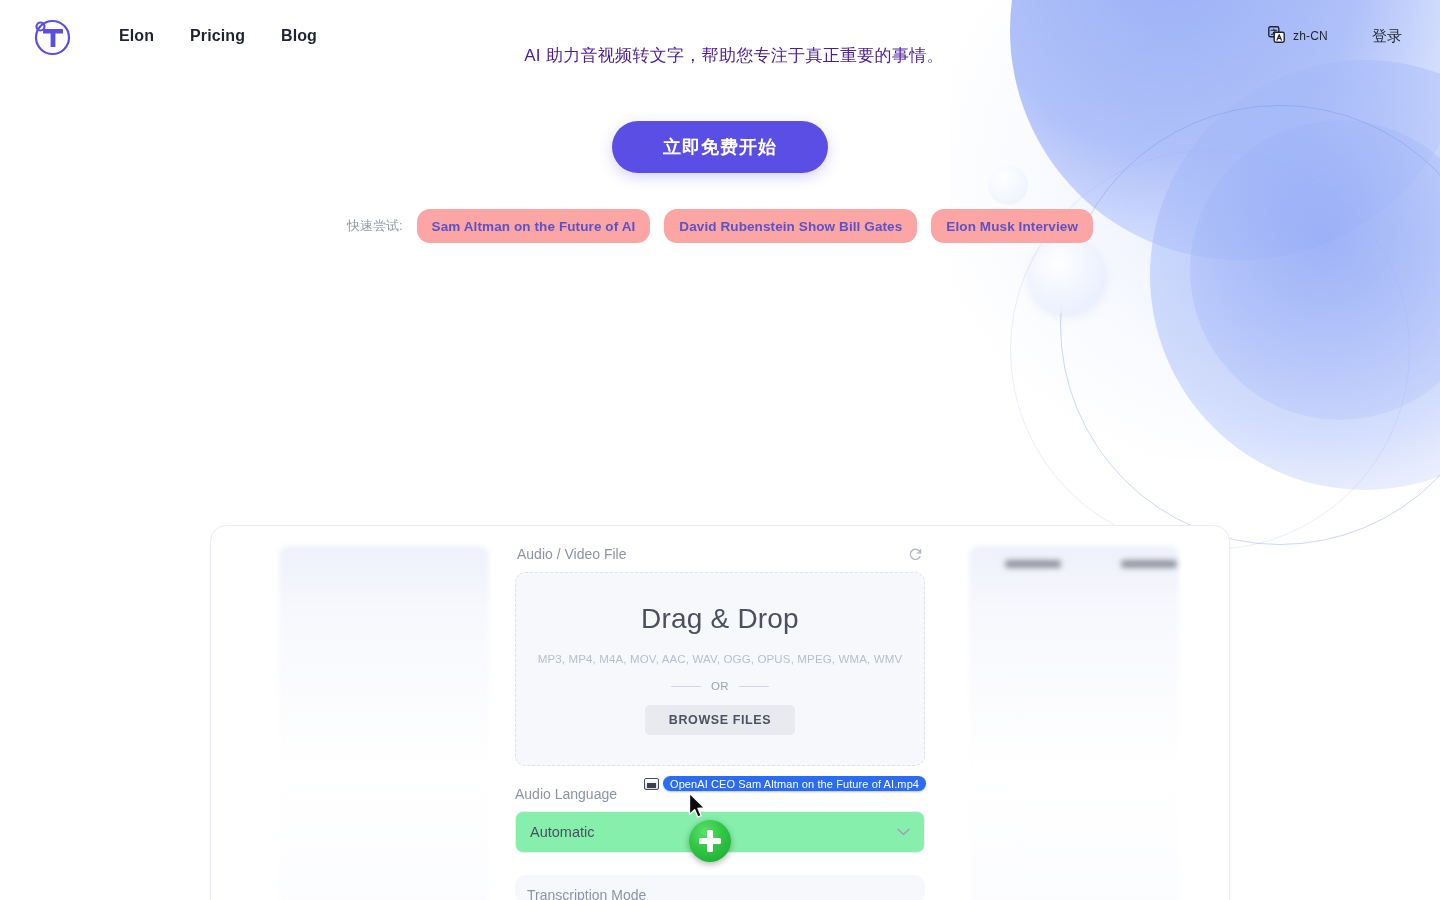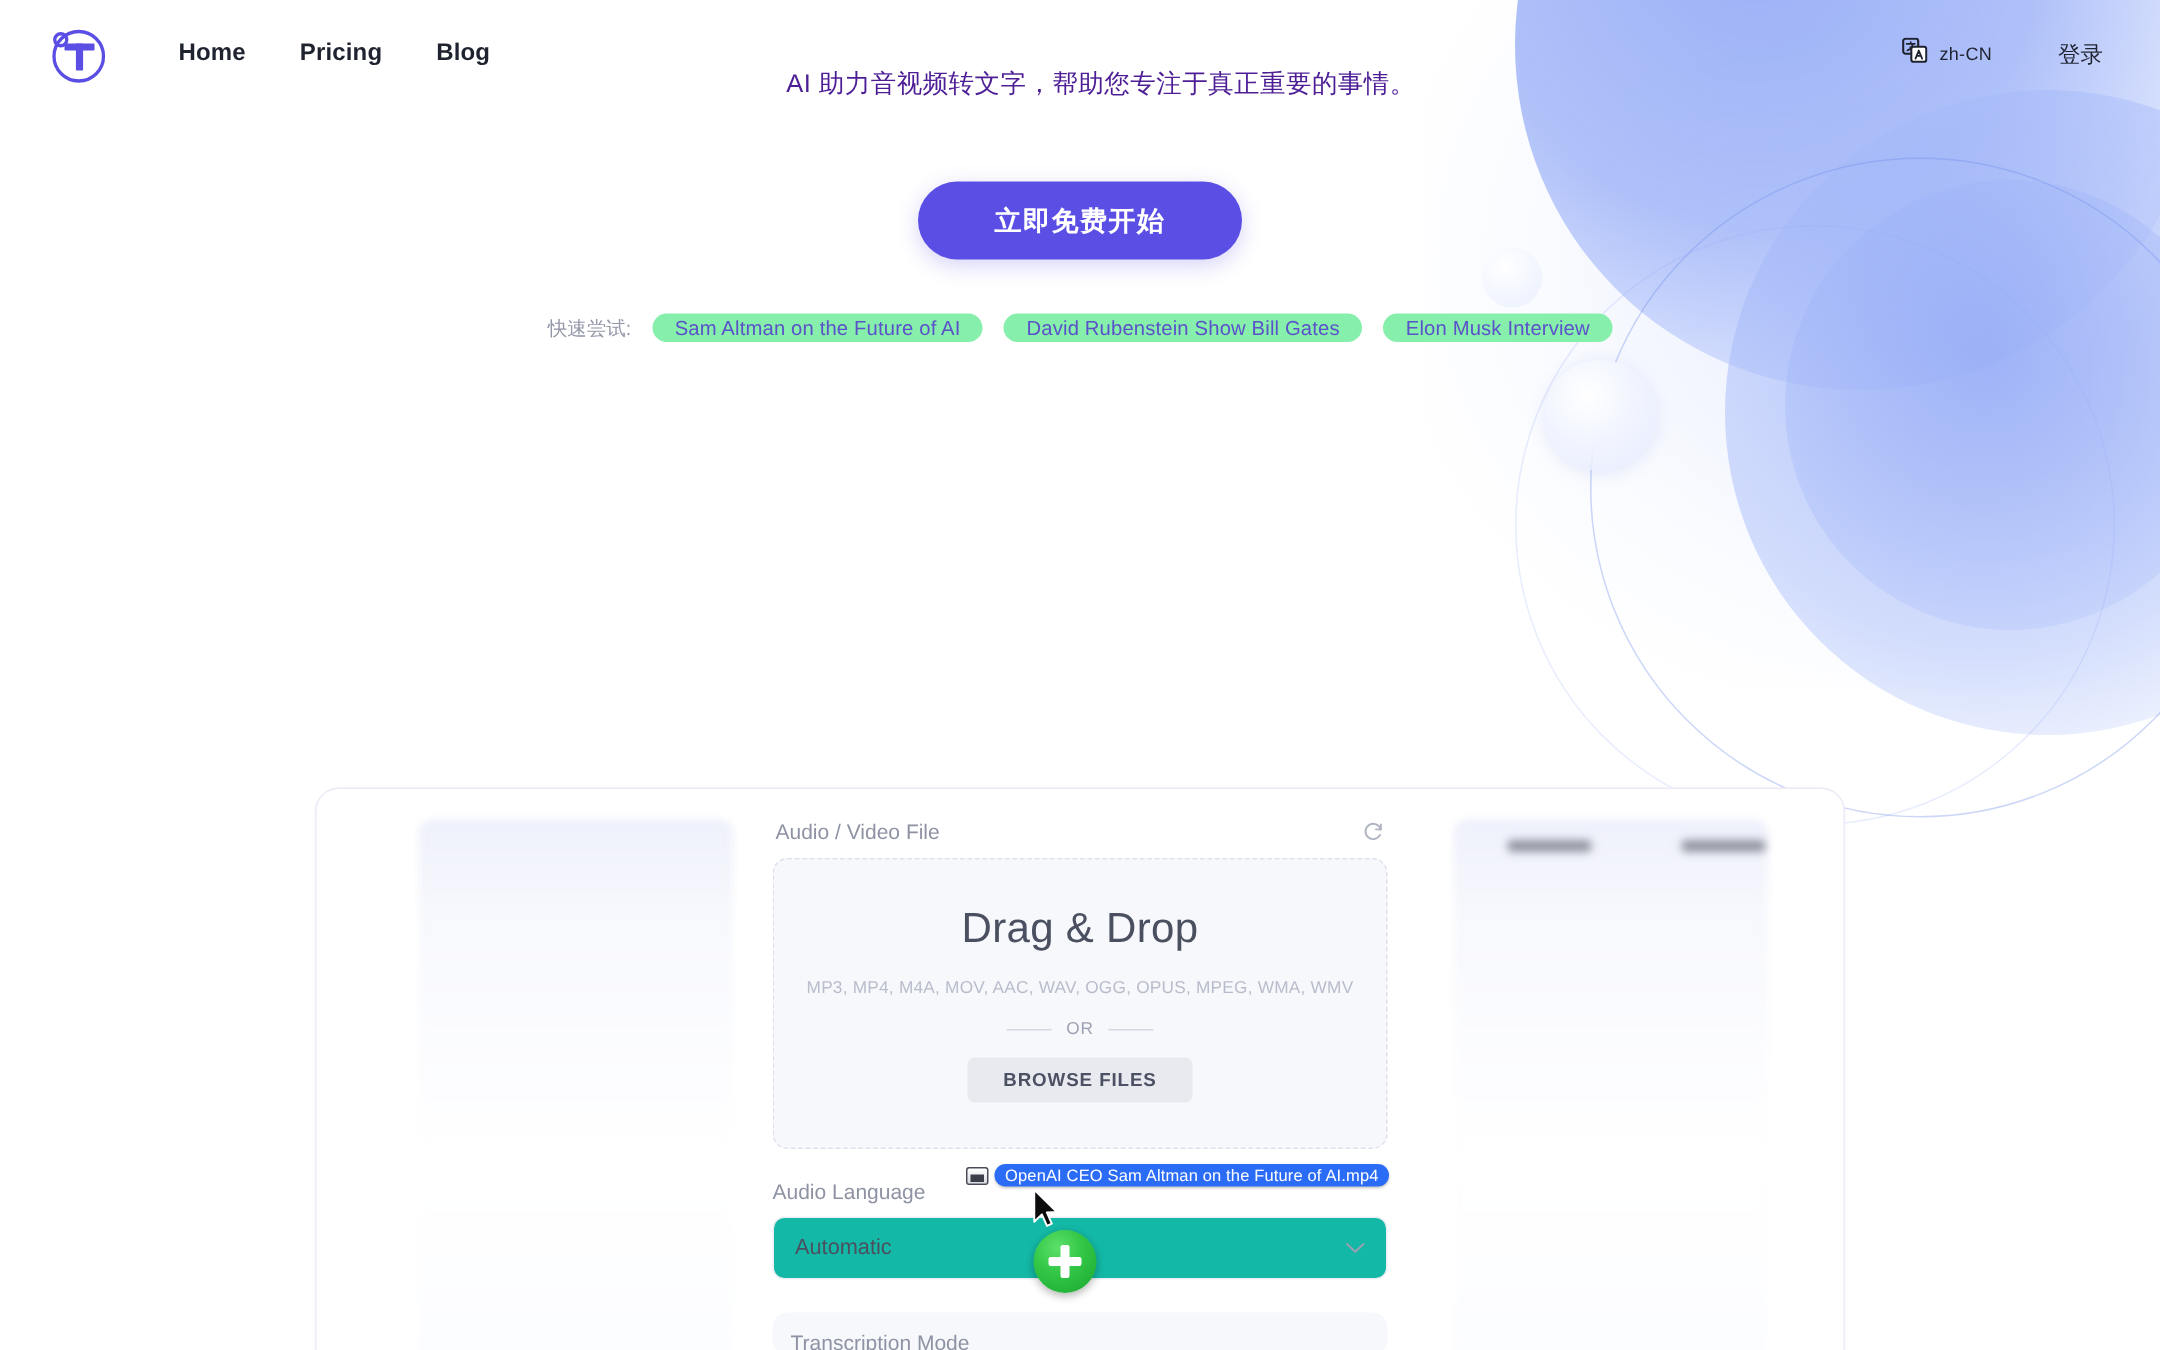--- a/index.html
+++ b/index.html
@@ -196,31 +196,32 @@
     justify-content: center;
     gap: 14px;
     pointer-events: auto;
   }
   .quick-label {
     font-size: 13px;
     color: #9397a8;
     margin-right: 0;
   }
   .quick-chip {
-    height: 19px;
+    height: 34px;
     display: inline-flex;
     align-items: center;
     padding: 0 15px;
     border-radius: 13px;
-    background: #86efac;
+    background: #fca5a5;
     color: #5b52c9;
     font-size: 13.5px;
     letter-spacing: 0.1px;
     cursor: pointer;
     white-space: nowrap;
+    font-weight: bold;
   }
 
   
   .preview-card {
     position: absolute;
     left: 210px;
     top: 525px;
     width: 1020px;
     height: 400px;
     border-radius: 16px;
@@ -338,21 +339,21 @@
 
   .field-label {
     margin-top: 20px;
     font-size: 14px;
     color: #8e93a4;
   }
   .select-box {
     margin-top: 9px;
     height: 42px;
     border-radius: 8px;
-    background: #14b8a6;
+    background: #86efac;
     border: 1px solid #eceef4;
     display: flex;
     align-items: center;
     padding: 0 14px;
     cursor: pointer;
   }
   .select-value {
     font-size: 14.5px;
     color: #4b5061;
   }
@@ -468,21 +469,21 @@
     <span class="logo">
       <svg width="39" height="39" viewBox="0 0 39 39" aria-hidden="true">
         <circle cx="20.5" cy="20.5" r="16.5" fill="none" stroke="#5b4ee5" stroke-width="2.2"></circle>
         <circle cx="8.5" cy="9.5" r="4" fill="none" stroke="#5b4ee5" stroke-width="2.2"></circle>
         <rect x="11" y="12" width="20" height="4.6" rx="0.6" fill="#5b4ee5"></rect>
         <rect x="18.6" y="12" width="4.8" height="18" rx="0.6" fill="#5b4ee5"></rect>
       </svg>
     </span>
 
     <nav class="nav">
-      <a class="nav-link">Home</a>
+      <a class="nav-link">Elon</a>
       <a class="nav-link">Pricing</a>
       <a class="nav-link">Blog</a>
     </nav>
 
     <div class="header-right">
       <div class="lang-switch">
         <span>
           <svg width="17" height="17" viewBox="0 0 17 17" aria-hidden="true">
             <rect x="0.8" y="0.8" width="10" height="10" rx="1.6" fill="none" stroke="#1f2330" stroke-width="1.4"></rect>
             <path d="M3 4.2h5.6M5.8 3v1.2M7 4.4c0 2.2-1.6 3.6-3.4 4.2M5.4 6.4c.8 1.2 1.8 1.9 3 2.2" fill="none" stroke="#1f2330" stroke-width="1.1" stroke-linecap="round"></path>

